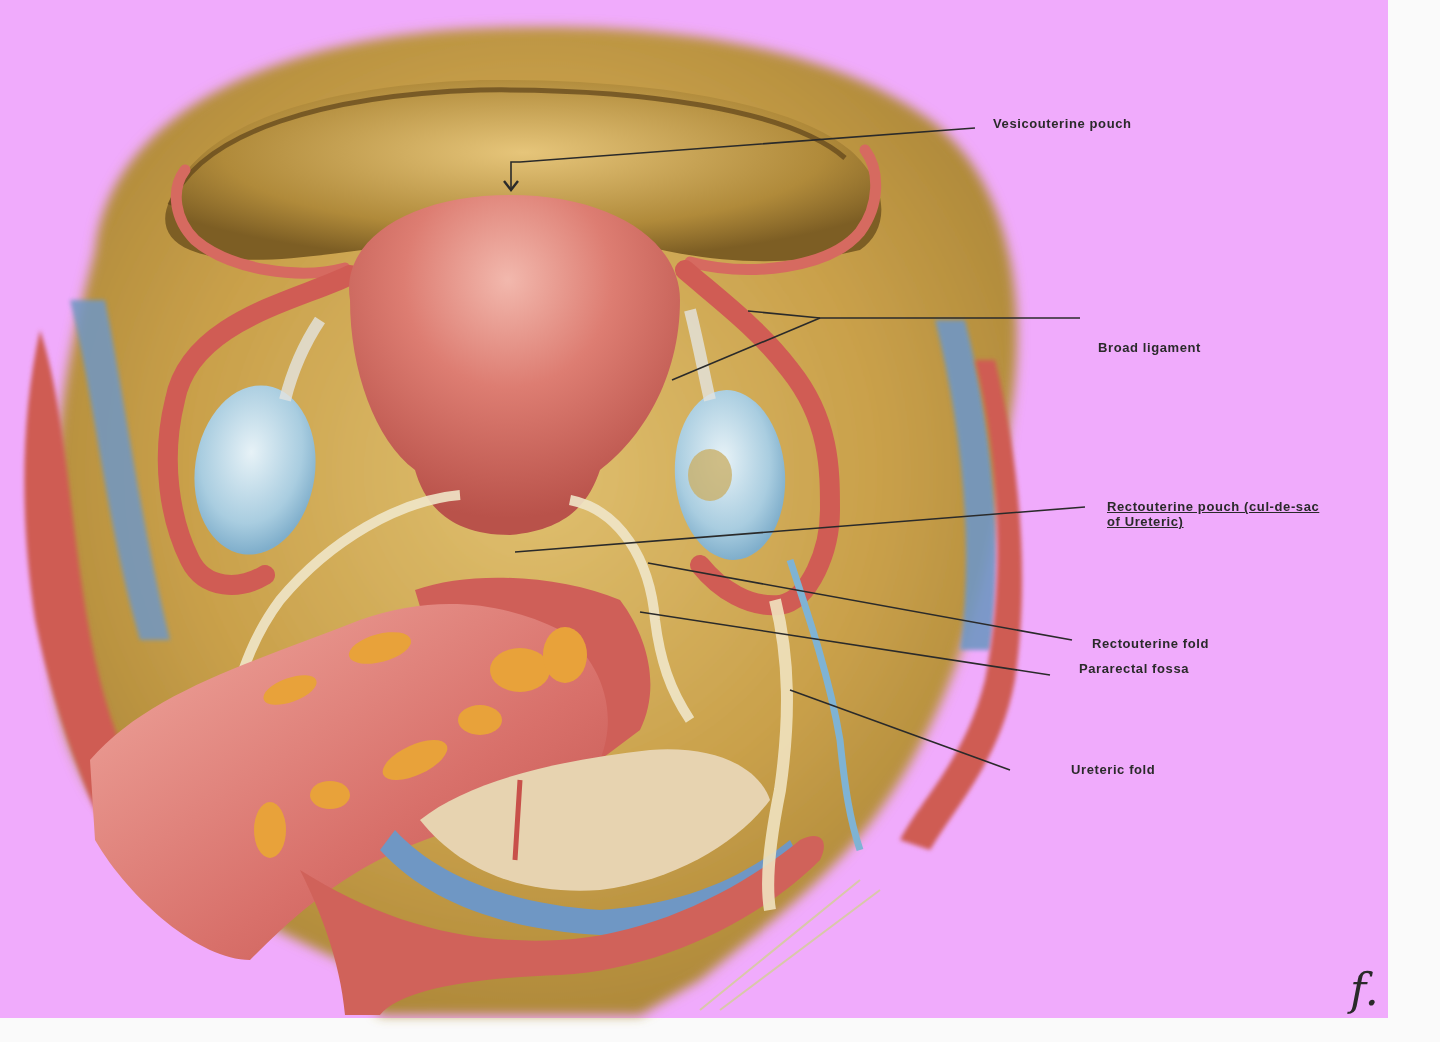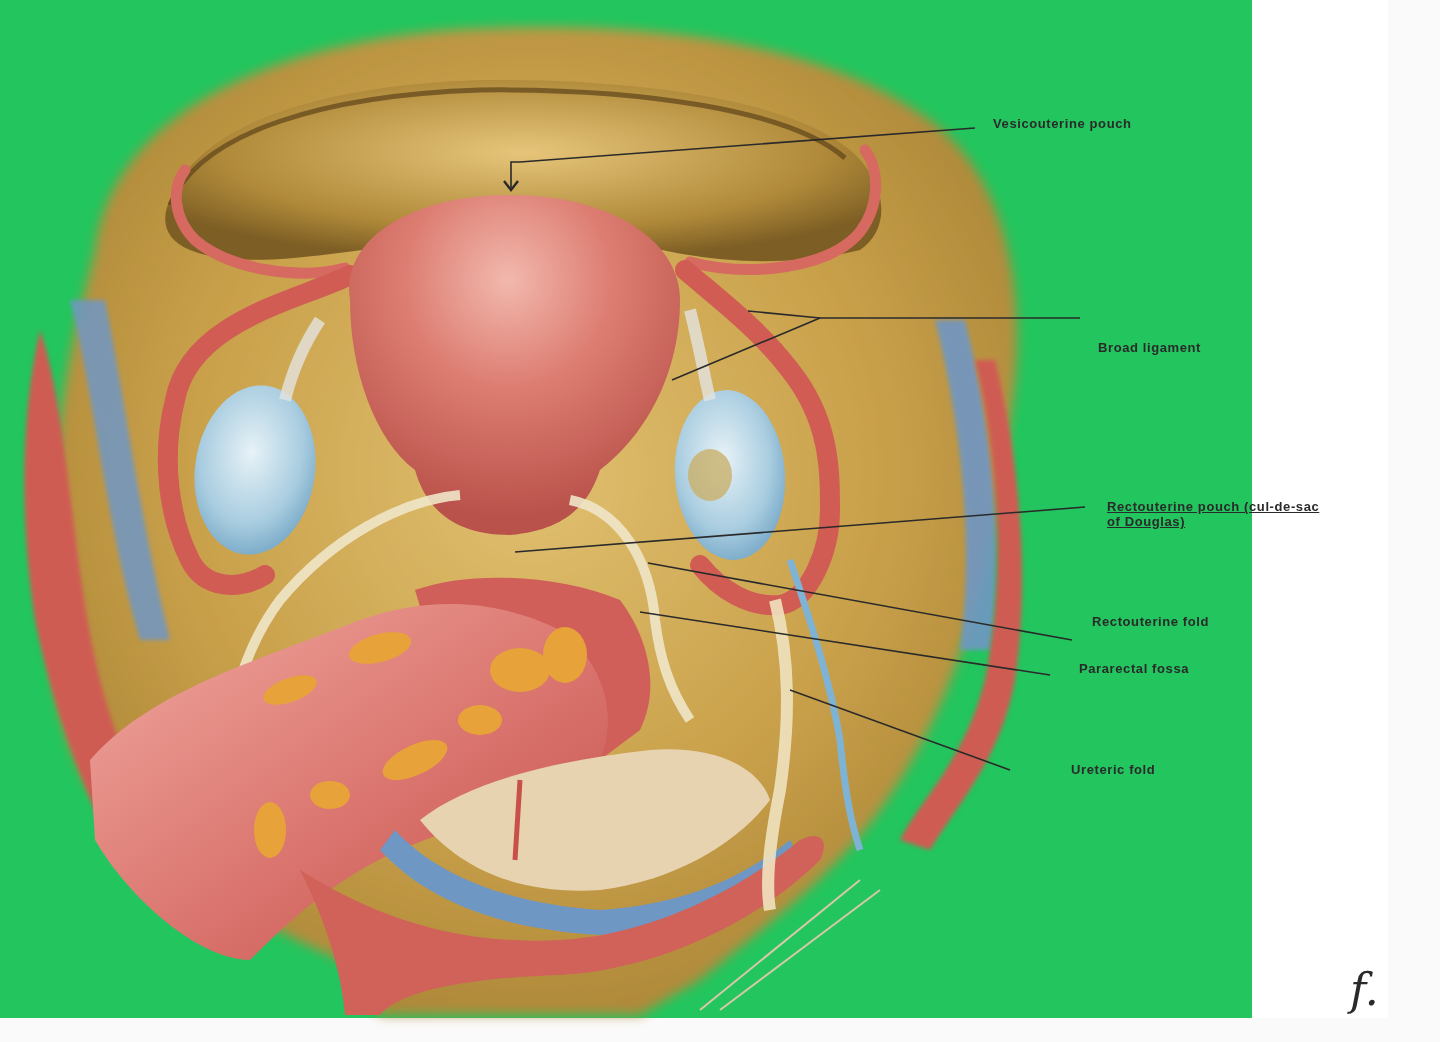--- a/index.html
+++ b/index.html
@@ -1,17 +1,17 @@
 <!DOCTYPE html>
 <html><head>
   <meta charset="utf-8">
   <style>
     html, body { margin: 0; padding: 0; background: #ffffff; }
     body { width: 1440px; height: 1042px; position: relative; overflow: hidden; font-family: "Liberation Sans", sans-serif; }
-    .stage { position: absolute; left: 0; top: 0; width: 1252px; height: 1042px; background: #22c55e; }
+    .stage { position: absolute; left: 0; top: 0; width: 1440px; height: 1042px; background: #f0abfc; }
     .right-strip { position: absolute; left: 1388px; top: 0; width: 52px; height: 1042px; background: #fafafa; }
     .bottom-strip { position: absolute; left: 0; top: 1018px; width: 1440px; height: 24px; background: #fafafa; }
     svg.art { position: absolute; left: 0; top: 0; }
     .label {
       position: absolute; font-size: 13px; font-weight: bold; color: #2a2a2a;
       letter-spacing: 0.6px; line-height: 15px; white-space: nowrap;
     }
     .label.multi { white-space: normal; width: 290px; }
     .signature {
       position: absolute; left: 1350px; top: 968px; font-family: "DejaVu Serif", serif;
@@ -124,20 +124,20 @@
         <polyline points="1072,640 648,563"></polyline>
         <polyline points="1050,675 640,612"></polyline>
         <polyline points="1010,770 790,690"></polyline>
       </g>
   </svg>
 
   <div class="label" style="left:993px;top:116px;">Vesicouterine pouch</div>
   <div class="label" style="left:1098px;top:308px;margin-top:32px;">Broad ligament</div>
   <div class="label multi" style="left:1107px;top:499px;text-decoration:underline;">
     <div>Rectouterine pouch (cul-de-sac</div>
-    <div>of Douglas)</div>
+    <div>of Ureteric)</div>
   </div>
-  <div class="label" style="left:1092px;top:614px;text-align:center;">Rectouterine fold</div>
+  <div class="label" style="left:1092px;top:636px;text-align:center;">Rectouterine fold</div>
   <div class="label" style="left:1079px;top:661px;text-align:right;">Pararectal fossa</div>
   <div class="label" style="left:1031px;top:762px;margin-left:40px;">Ureteric fold</div>
 
   <div class="signature">f.</div>
 </div>
 
 </body></html>

